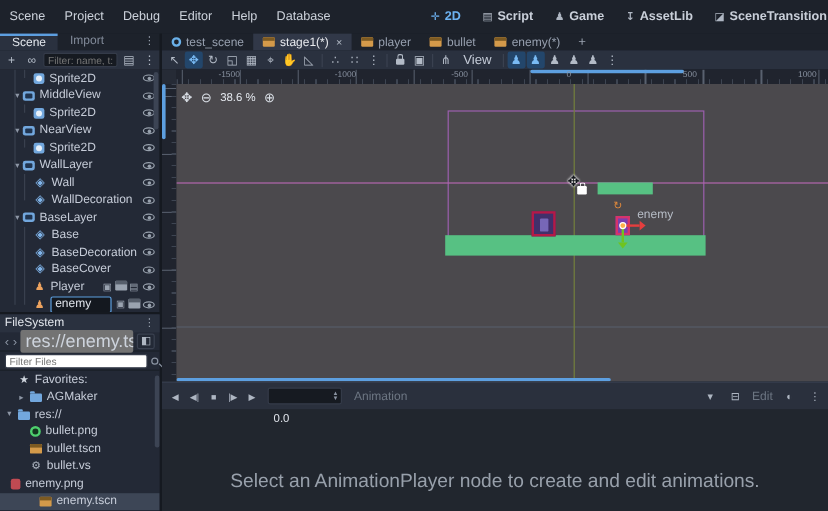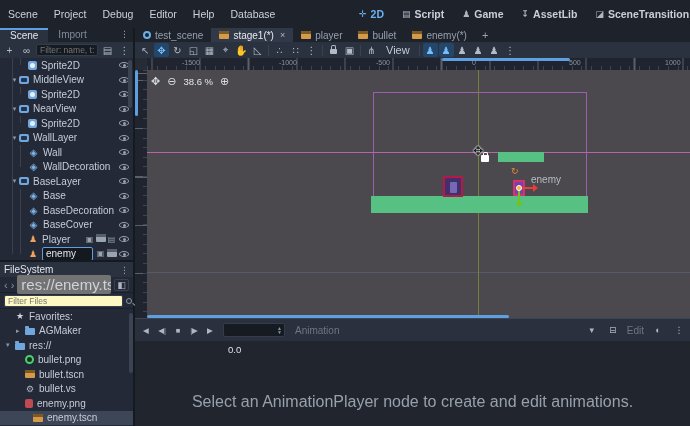--- a/index.html
+++ b/index.html
@@ -85,21 +85,21 @@
   
   #fs { left:0; top:262px; width:133px; height:164px; background:#232936; }
   #fs-header { height:15px; background:#2a313f; display:flex; align-items:center; padding:0 4px; }
   #fs-title { font-size:10px; color:#e2e6ec; }
   #fs-header .menu-dots { margin-left:auto; font-size:9px; color:#9aa3b0; }
   #fs-path { height:16px; display:flex; align-items:center; gap:3px; padding:0 4px; border-bottom:1px solid #1b2028; }
   .nav-arrow { font-size:11px; color:#8b94a3; }
   #fs-path-text { flex:1; font-size:15px; color:#cdd3dc; background:#737373; border-radius:2px; padding:1px 4px; white-space:nowrap; overflow:hidden; }
   #fs-dock-btn { font-size:9px; color:#aeb6c2; border:1px solid #3a4150; border-radius:2px; padding:0 2px; }
   #fs-filter-row { height:16px; display:flex; align-items:center; gap:3px; padding:0 4px; border-bottom:1px solid #1b2028; }
-  #fs-filter { flex:1; height:12px; background:#fef9c3; border:1px solid #343b49; border-radius:2px; color:#7d8594; font-size:8.5px; padding:0 3px; outline:none; }
+  #fs-filter { flex:1; height:12px; background:#ffffff; border:1px solid #343b49; border-radius:2px; color:#7d8594; font-size:8.5px; padding:0 3px; outline:none; }
   .sort-ic { font-size:9px; color:#9aa3b0; }
   #fs-tree { position:relative; height:117px; overflow:hidden; }
   .frow { display:flex; align-items:center; height:14.5px; font-size:10px; color:#c6ccd8; }
   .frow.selected { background:#3d4656; }
   #fs-scroll { position:absolute; right:0px; top:4px; width:4px; height:60px; background:#3c4454; border-radius:2px; }
 
   
   #canvas { left:135px; top:58px; width:555px; height:260px; background:#20242e; }
   #ruler-corner { left:0; top:0; width:12px; height:12px; background:#262b36; position:absolute; }
   #ruler-top { left:12px; top:0; width:543px; height:12px; background:#20242e; position:absolute; overflow:hidden; }
@@ -453,21 +453,21 @@
         <div class="frow" style="padding-left: 16px;">
           <span class="arrow" style="width: 9px; font-size: 7px; color: rgb(141, 150, 165);"></span>
           <span class="ic ic-clapper"></span>
           <span class="lbl" style="margin-left: 4px;">bullet.tscn</span>
         </div>
         <div class="frow" style="padding-left: 16px;">
           <span class="arrow" style="width: 9px; font-size: 7px; color: rgb(141, 150, 165);"></span>
           <span class="ic ic-gear">⚙</span>
           <span class="lbl" style="margin-left: 4px;">bullet.vs</span>
         </div>
-        <div class="frow" style="padding-left: 16px;">
+        <div class="frow" style="">
           <span class="arrow" style="width: 9px; font-size: 7px; color: rgb(141, 150, 165);"></span>
           <span class="ic ic-img-red"></span>
           <span class="lbl" style="margin-left: 4px;">enemy.png</span>
         </div>
         <div class="frow selected" style="padding-left: 24px;">
           <span class="arrow" style="width: 9px; font-size: 7px; color: rgb(141, 150, 165);"></span>
           <span class="ic ic-clapper"></span>
           <span class="lbl" style="margin-left: 4px;">enemy.tscn</span>
         </div>
         <div id="fs-scroll"></div>

